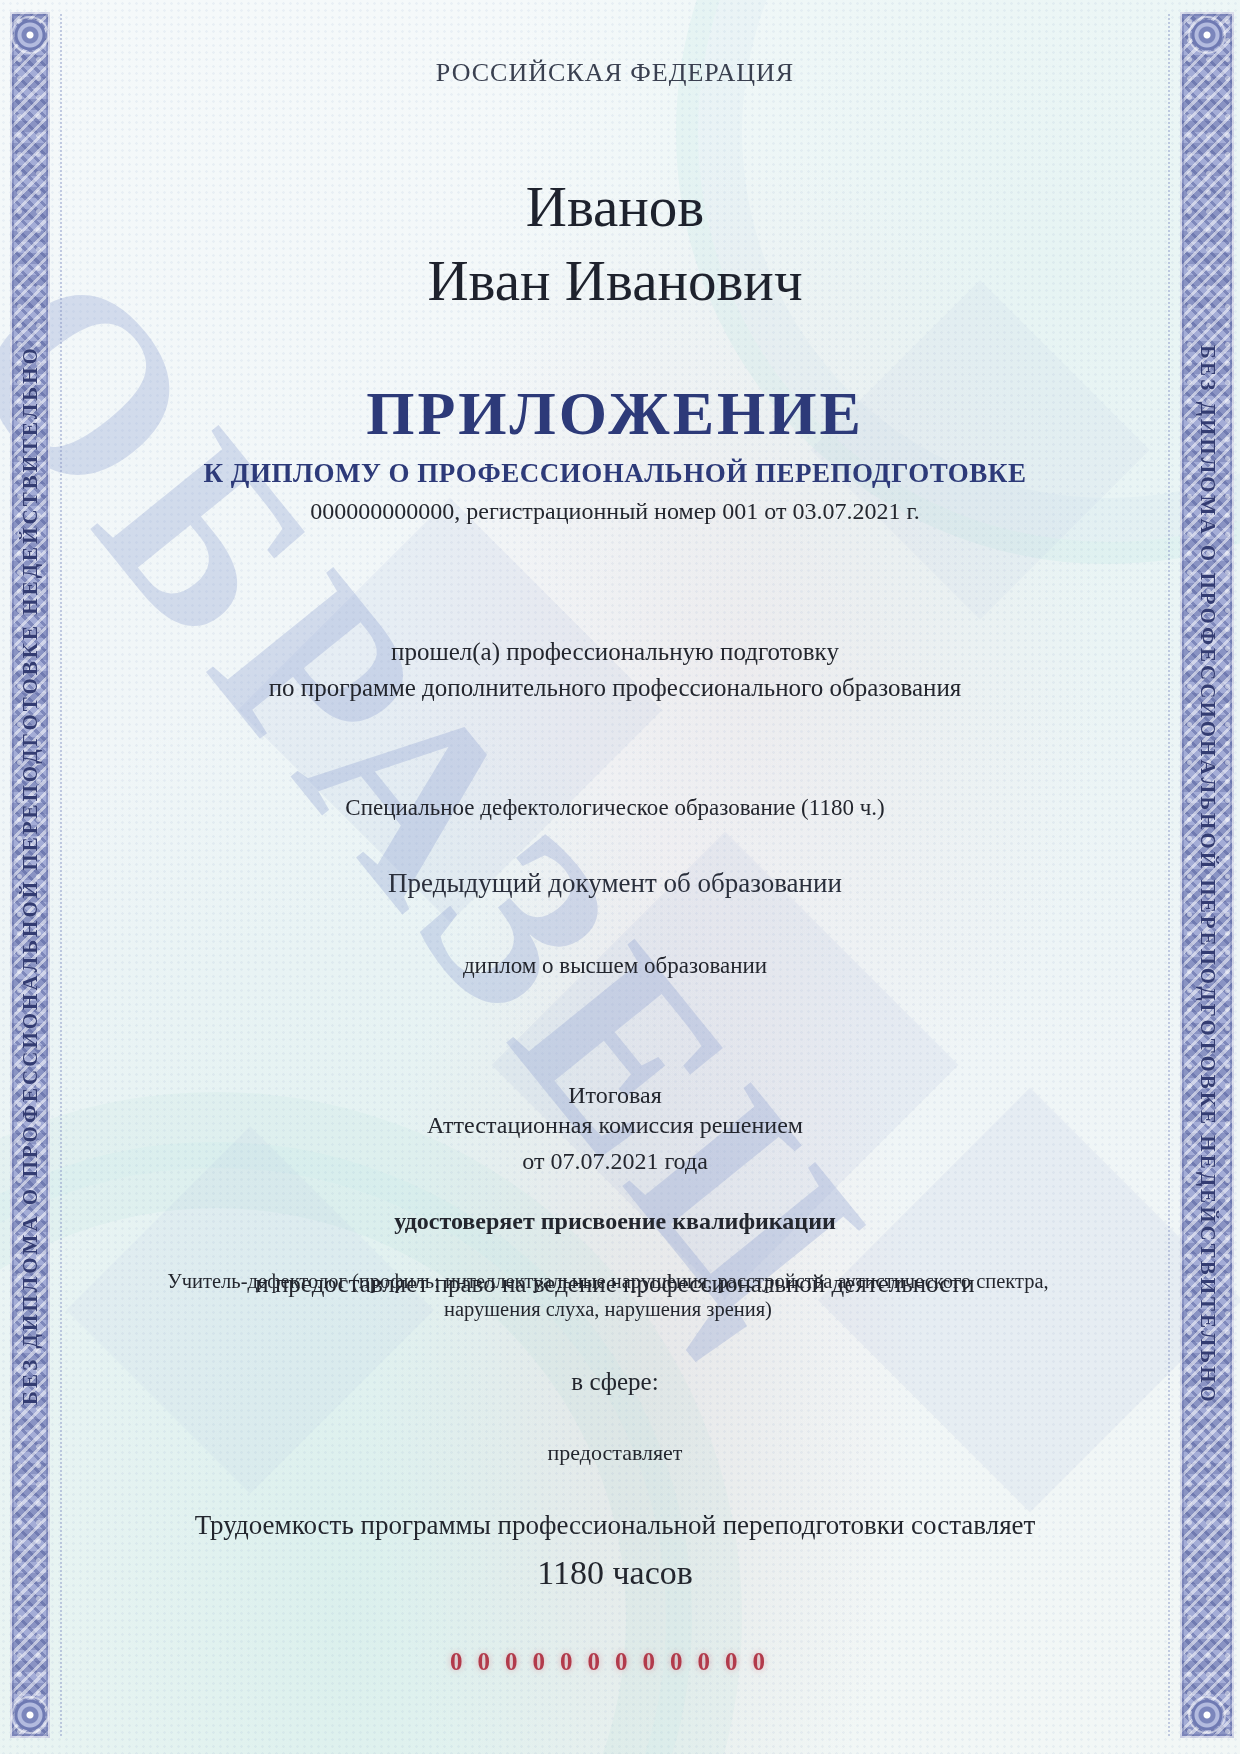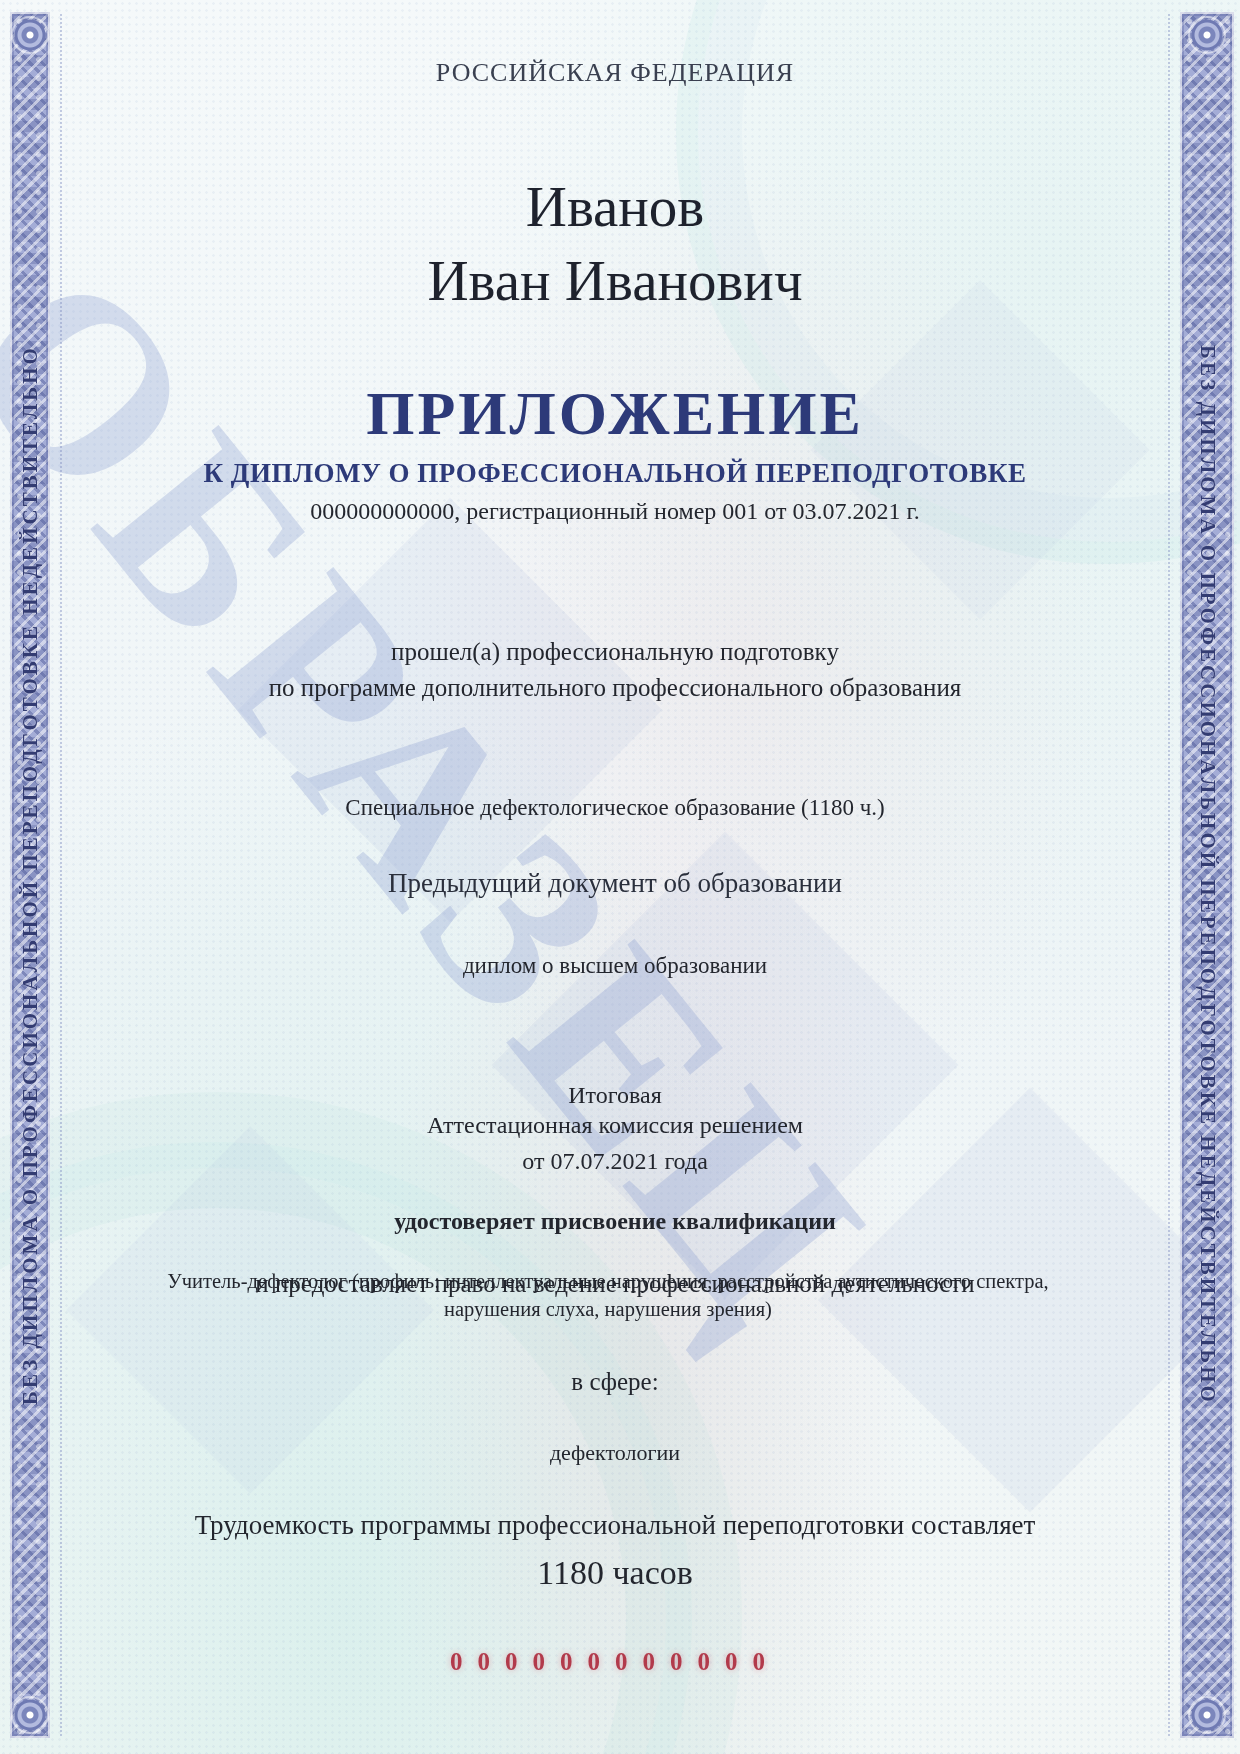--- a/index.html
+++ b/index.html
@@ -156,20 +156,20 @@
   <div class="line commission2">Аттестационная комиссия решением</div>
   <div class="line commission1">Итоговая</div>
   <div class="line commission-date">от 07.07.2021 года</div>
 
   <div class="line qual-intro">удостоверяет присвоение квалификации</div>
   <div class="line qualification">Учитель-дефектолог (профиль: интеллектуальные нарушения, расстройства аутистического спектра, нарушения слуха, нарушения зрения)</div>
 
   <div class="line rights1">и предоставляет право на ведение профессиональной деятельности</div>
   <div class="line rights2">в сфере:</div>
 
-  <div class="line field">дефектологии</div>
+  <div class="line field">предоставляет</div>
 
   <div class="line workload">Трудоемкость программы профессиональной переподготовки составляет</div>
   <div class="line hours">1180 часов</div>
 
   <div class="line serial">000000000000</div>
 
 </div>
 
 </body></html>

